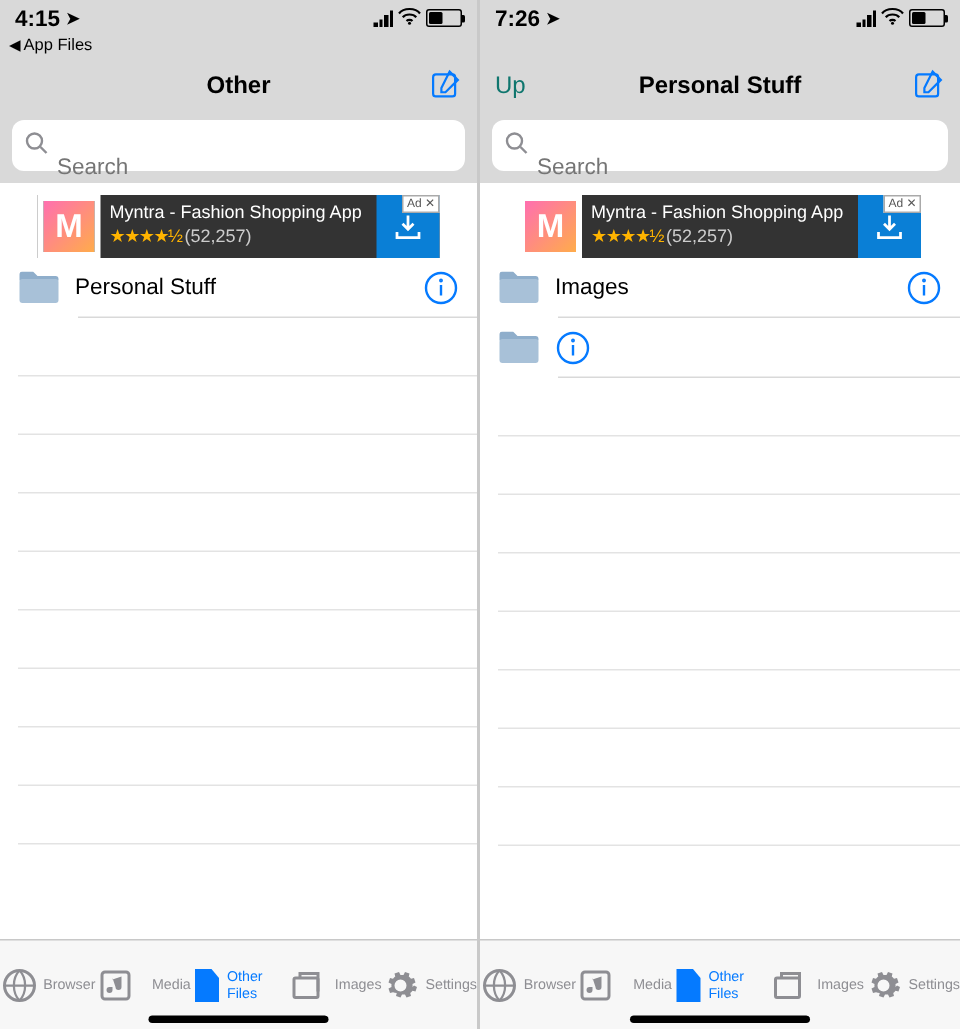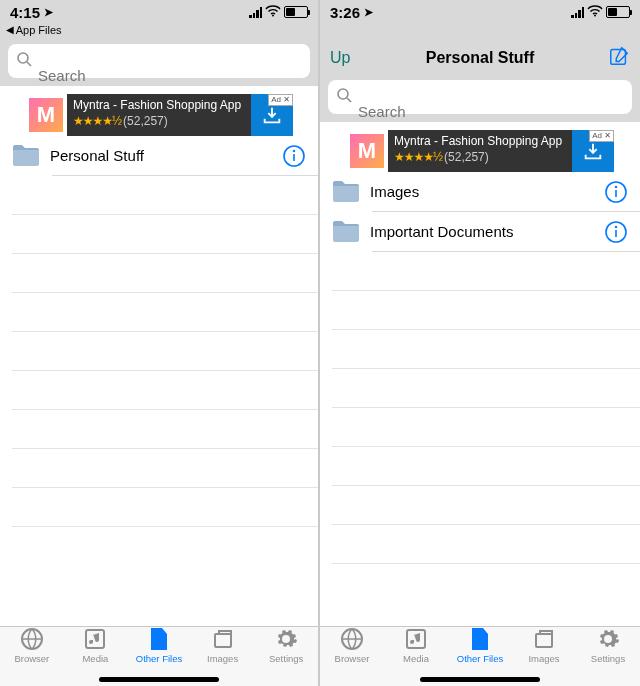--- a/index.html
+++ b/index.html
@@ -50,21 +50,21 @@
   .list { flex:1; background:#fff; }
   .row { display:flex; align-items:center; height:39px; }
   .row .folder { width:28px; height:22px; margin:0 10px 0 12px; }
   .row .name { flex:1; font-size:15px; color:#000; }
   .row .info { width:24px; height:24px; margin-right:12px; display:flex; align-items:center; justify-content:center;}
   .row .info svg { stroke:#057aff; fill:none; stroke-width:1.6; }
   .divider { height:1px; background:#d9d9d9; margin-left:52px; }
   .empty-divider { height:1px; background:#e3e3e3; margin-left:12px; margin-top:38px; }
 
   .tabbar { height:60px; border-top:1px solid #c8c8c8; background:#f7f7f7; display:flex; }
-  .tab { flex:1; display:flex; flex-direction:column; align-items:center; justify-content:flex-start; gap:2px; }
+  .tab { flex:1; display:flex; flex-direction:row; align-items:center; justify-content:space-between; gap:2px; }
   .tab .icn { width:26px; height:24px; display:flex; align-items:center; justify-content:center; color:#8e8e93;}
   .tab.active .icn { color:#057aff; }
   .tab .lbl { font-size:9.5px; color:#8e8e93; }
   .tab.active .lbl { color:#057aff; }
 
   .homebar { position:absolute; bottom:4px; left:50%; transform:translateX(-50%); width:120px; height:5px; background:#000; border-radius:3px; }
 
   .folder svg .top { fill:#8faecb; }
   .folder svg .body { fill:#a8c1d8; }
 </style>
@@ -93,20 +93,32 @@
         </span>
         <span class="batt">
             <span class="fill"></span>
           </span>
       </span>
     </div>
     <div class="back-line">
       <span class="caret">◀</span>
       <span>App Files</span>
     </div>
+    <div class="navbar">
+      <div class="left"></div>
+      <div class="title">Other</div>
+      <div class="right">
+        <span class="compose-icn">
+          <svg viewBox="0 0 24 24">
+              <rect x="3" y="5" width="16" height="16" rx="2"></rect>
+              <path d="M15 3 L21 9 L12 18 L9 18 L9 15 Z"></path>
+            </svg>
+        </span>
+      </div>
+    </div>
     <div class="searchwrap">
       <div class="searchfield">
         <span class="mag">
           <svg width="16" height="16" viewBox="0 0 16 16">
               <circle cx="7" cy="7" r="5" stroke="#8e8e93" fill="none" stroke-width="1.6"></circle>
               <line x1="11" y1="11" x2="15" y2="15" stroke="#8e8e93" stroke-width="1.6"></line>
             </svg>
         </span>
         <input placeholder="Search" style="">
       </div>
@@ -197,21 +209,21 @@
             </svg>
           </span>
           <span class="lbl">Settings</span>
         </div>
     </div>
     <div class="homebar"></div>
   </div>
 
   <div class="pane">
     <div class="statusbar">
-      <span class="time">3:26</span>
+      <span class="time">7:26</span>
       <span class="loc-icon">➤</span>
       <span class="spacer"></span>
       <span class="right-icons">
         <span class="sig-bars">
             <span></span>
             <span></span>
             <span></span>
             <span></span>
           </span>
         <span class="wifi">
@@ -278,21 +290,20 @@
               <circle cx="12" cy="7" r="0.5" fill="#057aff"></circle>
             </svg>
           </span>
       </div>
       <div class="divider"></div>
       <div class="row">
         <span class="folder"><svg viewBox="0 0 28 22">
               <path class="top" d="M1 4 L1 2 Q1 0 3 0 L10 0 L13 3 L25 3 Q27 3 27 5 L27 6 L1 6 Z"></path>
               <rect class="body" x="1" y="5" width="26" height="16" rx="2"></rect>
             </svg></span>
-        <span class="name">Important Documents</span>
         <span class="info">
             <svg viewBox="0 0 24 24">
               <circle cx="12" cy="12" r="10"></circle>
               <line x1="12" y1="10" x2="12" y2="17"></line>
               <circle cx="12" cy="7" r="0.5" fill="#057aff"></circle>
             </svg>
           </span>
       </div>
       <div class="divider"></div>
       <div class="empty-divider"></div>

